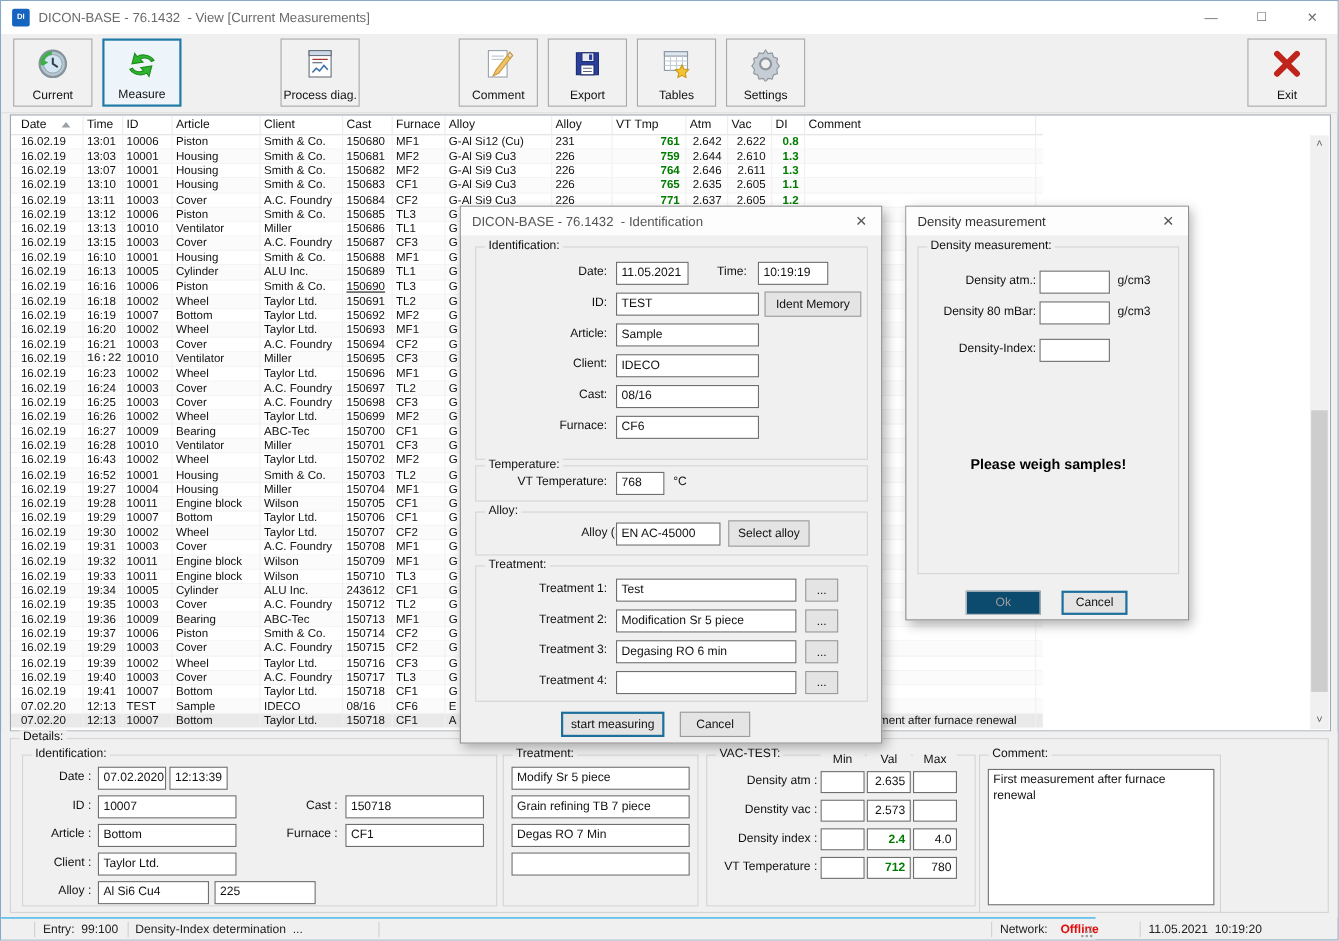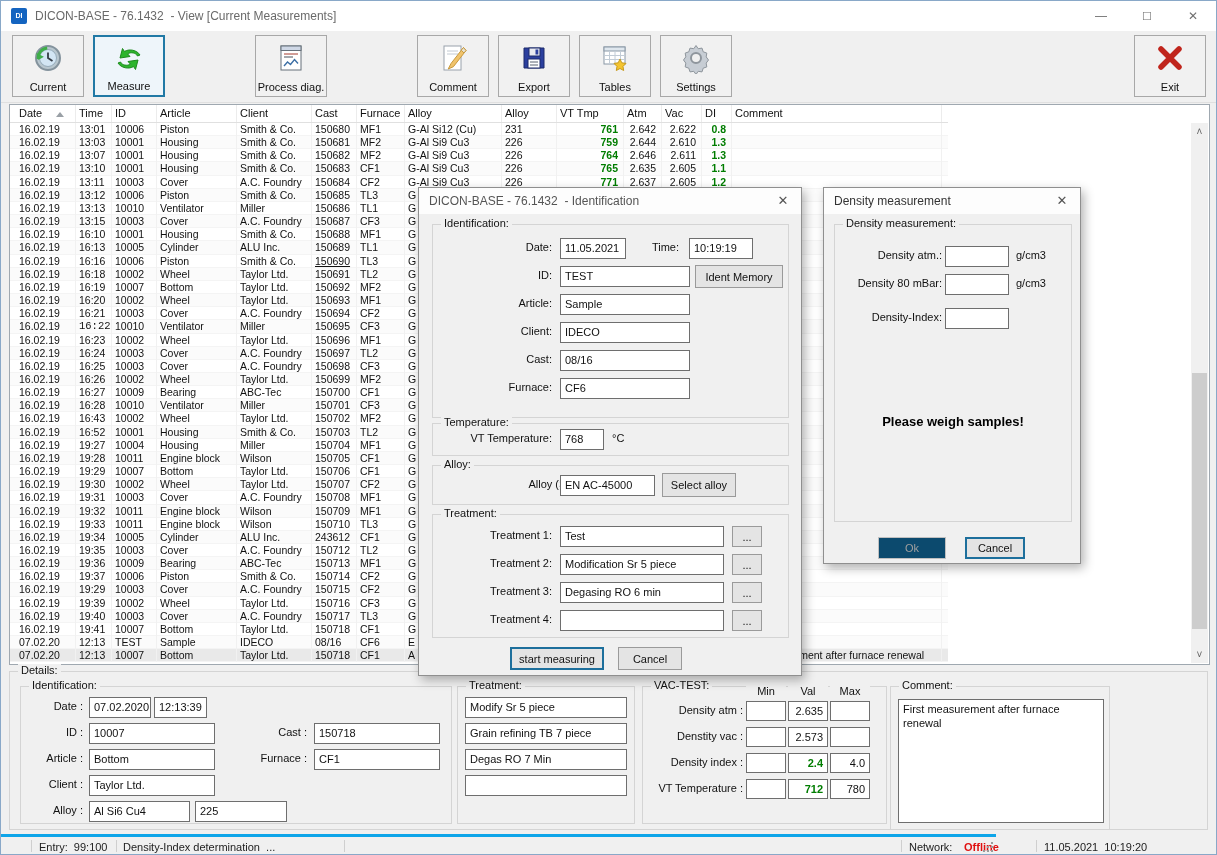--- a/index.html
+++ b/index.html
@@ -48,21 +48,21 @@
     padding:0 4px;font-size:11px;white-space:nowrap;overflow:hidden;}
   .fld.r{text-align:right;}
   .fld.g{color:#007d00;font-weight:bold;}
   .btn{position:absolute;background:#e4e4e4;border:1px solid #9a9a9a;text-align:center;font-size:11px;
     display:flex;align-items:center;justify-content:center;}
   .btn.focus{border:2px solid #1d6f9c;}
   .btn.disabled{color:#9f9f9f;background:#0c4a6e;border-color:#c0c0c0;}
   
   .details{position:absolute;left:0;top:664px;width:1217px;height:169px;background:#f0f0f0;}
   
-  .statusbar{position:absolute;left:0;top:833px;width:995px;height:21px;background:#f0f0f0;border-top:3px solid #0ea5e9;}
+  .statusbar{position:absolute;left:0;top:833px;width:995px;height:21px;background:#f0f0f0;border-top:1px solid #0ea5e9;}
   .sep{position:absolute;top:3px;bottom:3px;width:1px;background:#cfcfcf;}
   .stext{position:absolute;top:4px;font-size:11px;white-space:pre;color:#222;}
   .offline{color:#e01010;font-weight:bold;}
   .grip i{position:absolute;width:2px;height:2px;background:#9a9a9a;}
   
   .dialog{position:absolute;background:#f0f0f0;border:1px solid #8f8f8f;box-shadow:3px 4px 10px rgba(0,0,0,0.3);}
   .dtitle{position:absolute;top:0;left:0;right:0;height:26px;background:#fdfdfd;}
   .dtitletext{position:absolute;left:10px;top:6px;color:#555;font-size:12px;white-space:pre;}
   .dclose{position:absolute;right:6px;top:4px;width:24px;height:18px;text-align:center;line-height:18px;
     color:#555;font-size:13px;}

